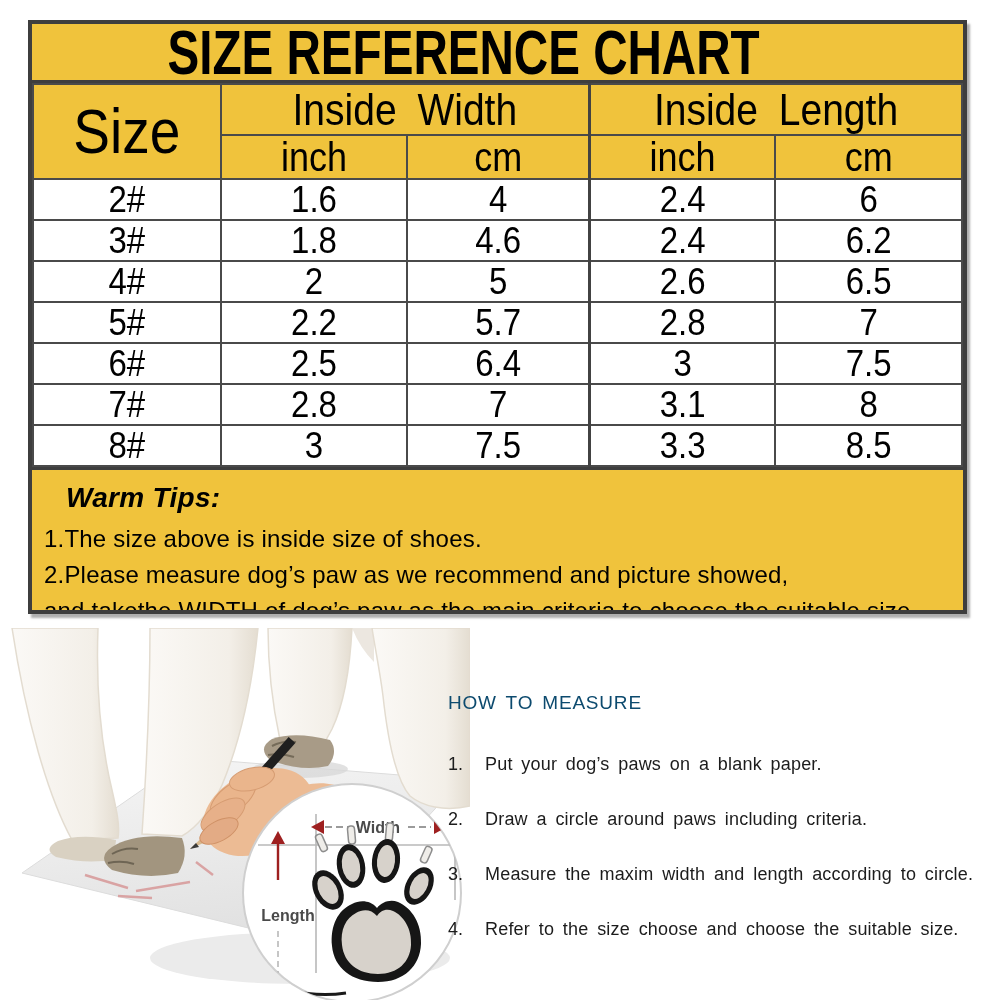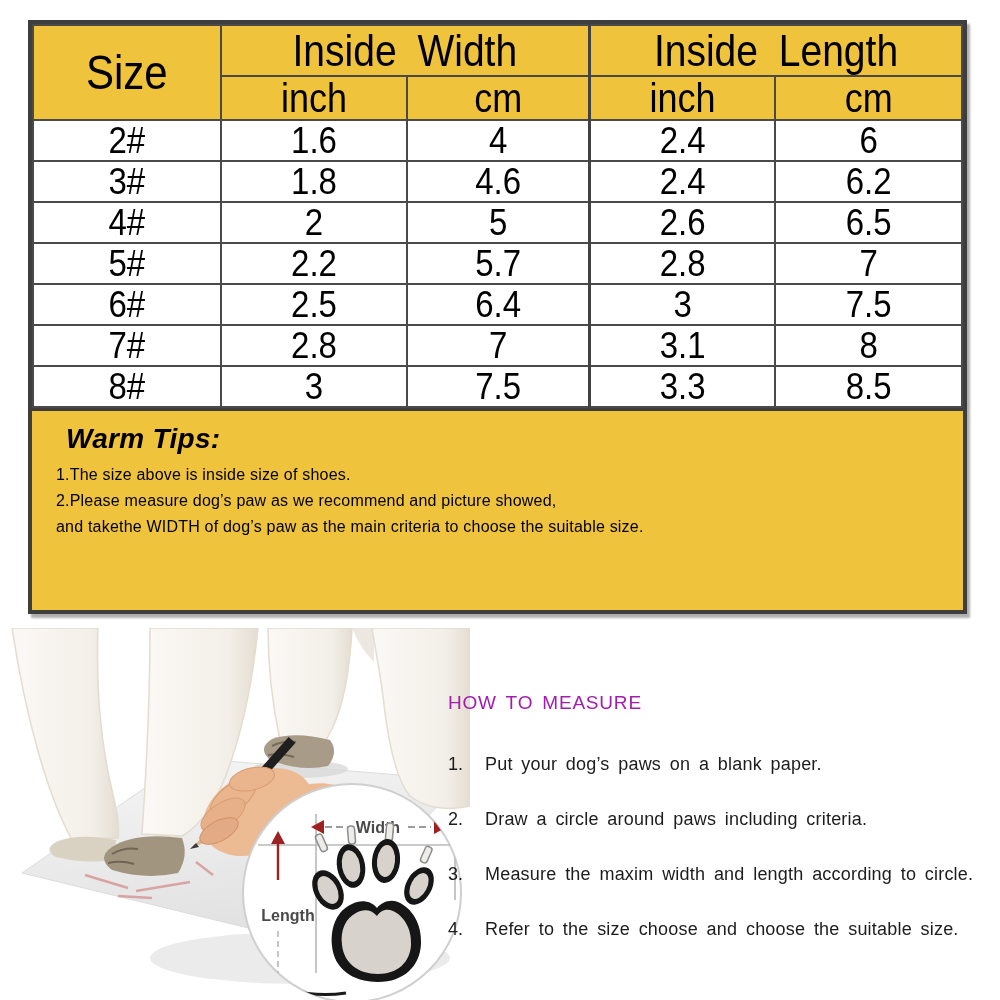--- a/index.html
+++ b/index.html
@@ -34,45 +34,48 @@
   table.size-table { border-collapse:collapse; width:100%; table-layout:fixed; flex:none; }
   .size-table th, .size-table td {
     border:2px solid #4A4A4A; padding:0; text-align:center; vertical-align:middle;
     font-weight:400; overflow:hidden;
   }
   .size-table .strong-left { border-left:3px solid #424242; }
   .r-head  { height:51px; }
   .r-units { height:38px; }
   .size-table tbody tr { height:41px; }
   .size-table tbody td { background:#ffffff; font-size:33px; }
-  th.size-h  { font-size:42px; }
+  th.size-h  { font-size:55px; }
   th.group-h { font-size:39px; word-spacing:10px; }
   th.unit-h  { font-size:36px;border-radius:22px; }
   .cnd { display:inline-block; transform:scaleY(1.13); line-height:1; }
 
   .warm { flex:1; border-top:3px solid #3E3E3E; padding:9px 14px 0 12px; overflow:hidden; }
   .warm h2 { margin:3px 0 11px 22px; font-size:28px; font-weight:700; letter-spacing:.3px;font-style:italic; }
-  .warm p  { margin:0 0 8px 12px;  font-size:16px; letter-spacing:.2px; }
+  .warm p  { margin:0 0 8px 0;  font-size:24px; letter-spacing:.2px; }
 
   
   .photo-svg { position:absolute; left:0; top:628px; width:470px; height:372px; }
 
   .measure-text { position:absolute; left:448px; top:692px; width:552px; color:#1C1C1C; }
   .measure-text h3 {
     margin:0 0 40px 0; font-size:19px; font-weight:400;
-    letter-spacing:.8px; word-spacing:3px; color:#a21caf;
+    letter-spacing:.8px; word-spacing:3px; color:#0c4a6e;
   }
   .step { display:flex; margin-bottom:34px; font-size:18px; white-space:nowrap; }
   .step .num { width:37px; flex:none; }
   .step .txt { word-spacing:3.5px; letter-spacing:.2px; }
 </style>
 </head>
 <body>
 
 <div class="chart-box">
+  <div class="title-row">
+    <span class="title-text">SIZE REFERENCE CHART</span>
+  </div>
 
   <table class="size-table">
     <colgroup>
         <col style="width:20.2%">
         <col style="width:20.1%">
         <col style="width:19.6%">
         <col style="width:20%">
         <col style="width:20.1%">
       </colgroup>
     <thead>

